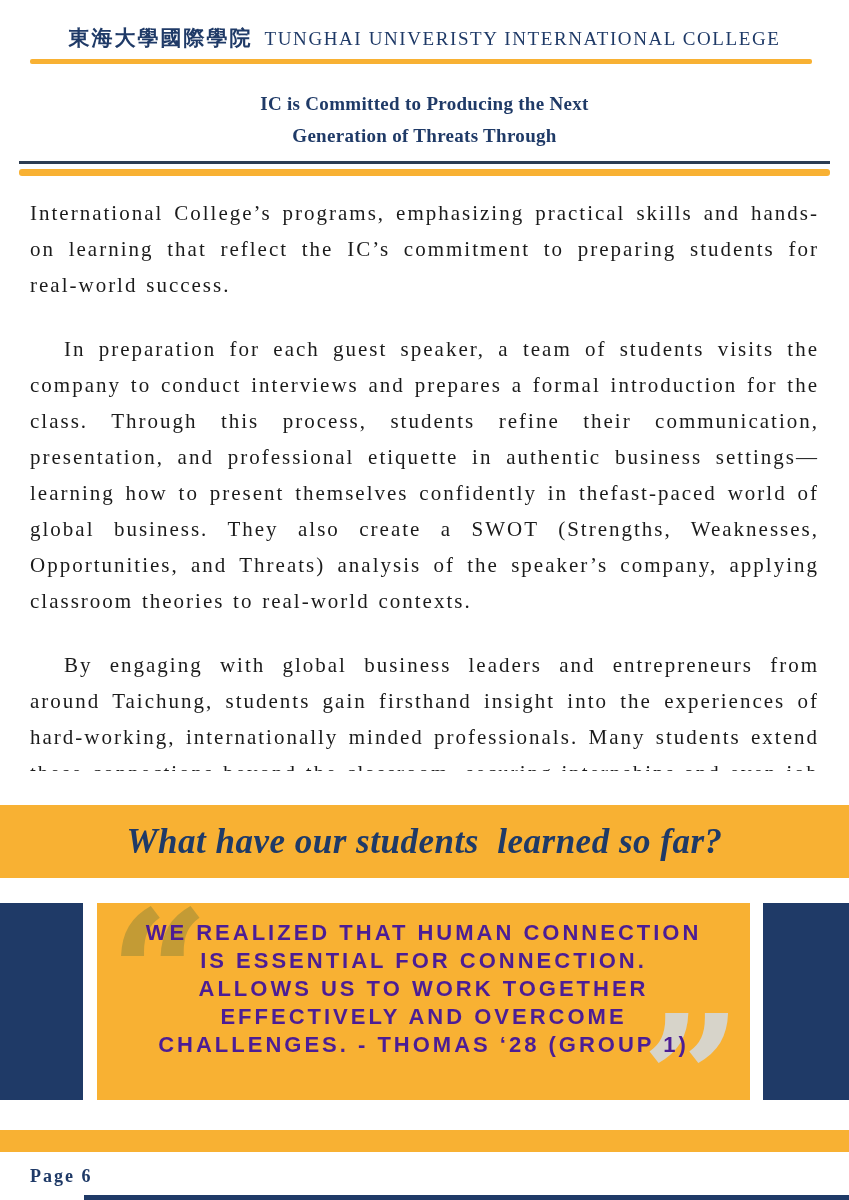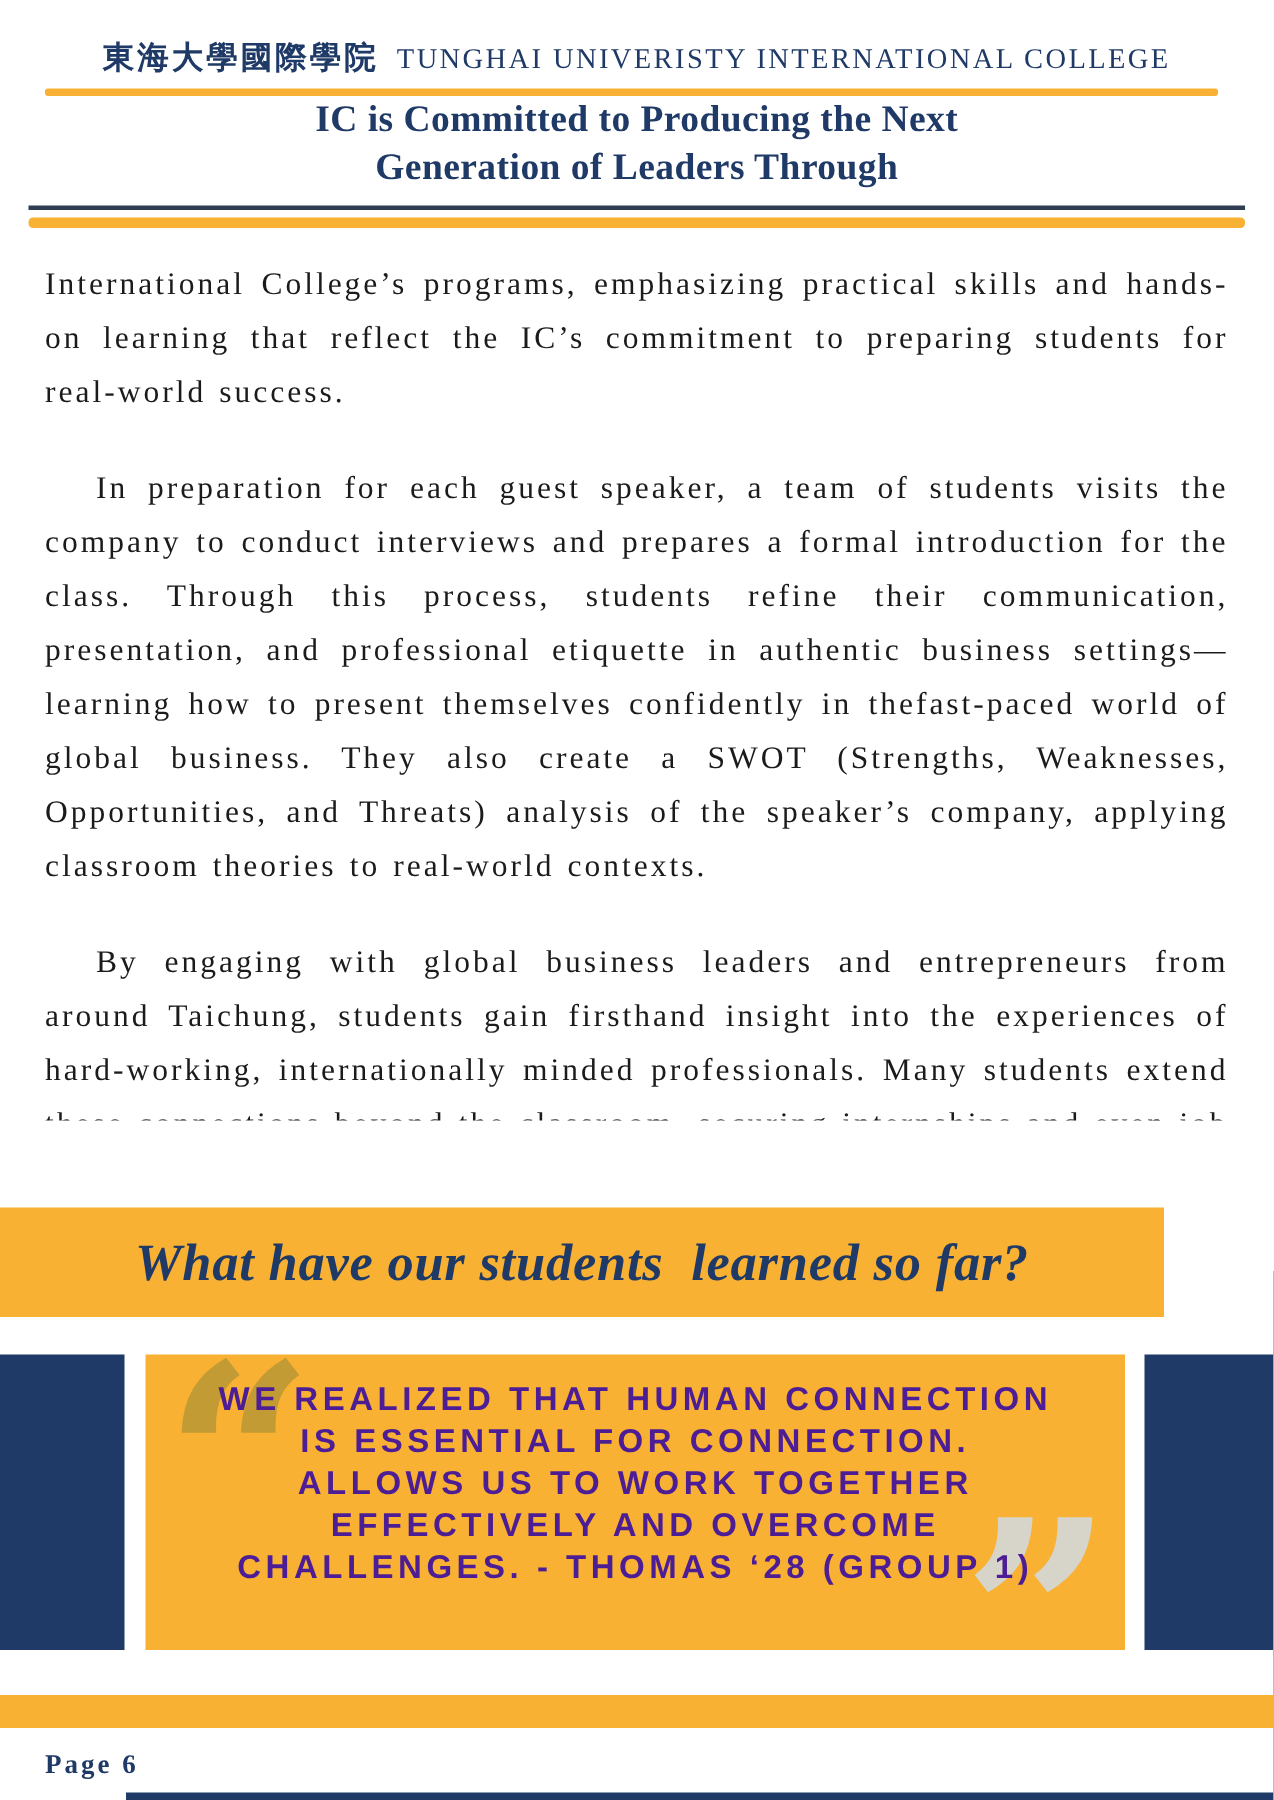--- a/index.html
+++ b/index.html
@@ -26,40 +26,40 @@
     color:var(--navy);white-space:nowrap;
   }
   .mast-cjk{font-family:"Liberation Sans",sans-serif;font-weight:bold;font-size:21px;letter-spacing:2px;}
   .mast-eng{font-family:"Liberation Serif",serif;font-weight:normal;font-size:19px;letter-spacing:1.6px;}
   .mast-underline{
     margin:7px 0 0 30px;width:782px;height:5px;
     background:var(--gold);border-radius:2px;
   }
   
   .title{
-    text-align:center;color:var(--navy);
+    margin-top:24px;text-align:center;color:var(--navy);
     font-family:"Liberation Serif",serif;font-weight:bold;
-    font-size:25px;line-height:32px;letter-spacing:0.3px;
+    font-size:19px;line-height:32px;letter-spacing:0.3px;
   }
   .title span{display:block;}
   .rule-navy{margin:9px 19px 0;height:3px;background:#2e3d52;}
   .rule-gold{margin:5px 19px 0;height:7px;background:var(--gold);border-radius:3px;}
   
   .article{
     margin:19px 30px 0;height:576px;overflow:hidden;
     color:var(--ink);
     font-size:21px;line-height:36px;
     letter-spacing:2px;word-spacing:1.5px;
     text-align:justify;
   }
   .article p+p{margin-top:28px;}
   .article p.indent{text-indent:34px;}
   
   .banner{
-    position:absolute;left:0;top:805px;width:776px;height:73px;
+    position:absolute;left:0;top:805px;width:849px;height:73px;
     background:var(--gold);
     display:flex;align-items:center;justify-content:center;
   }
   .banner-text{
     font-family:"Liberation Serif",serif;font-style:italic;font-weight:bold;
     font-size:35px;color:var(--navy);letter-spacing:0.5px;white-space:pre-wrap;
   }
   
   .quote-section{position:absolute;left:0;top:903px;width:849px;height:197px;}
   .navy-bar{position:absolute;top:0;bottom:0;background:var(--navy);}
@@ -98,21 +98,21 @@
   <header class="masthead">
     <div class="mast-row">
       <span class="mast-cjk">東海大學國際學院</span>
       <span class="mast-eng">TUNGHAI UNIVERISTY INTERNATIONAL COLLEGE</span>
     </div>
     <div class="mast-underline"></div>
   </header>
 
   <h1 class="title">
     <span>IC is Committed to Producing the Next</span>
-    <span>Generation of Leaders Through</span>
+    <span>Generation of Threats Through</span>
   </h1>
 
   <div class="rule-navy"></div>
   <div class="rule-gold"></div>
 
   <main class="article">
     <p>International College’s programs, emphasizing practical skills and hands-on learning that reflect the IC’s commitment to preparing students for real-world success.</p>
     <p class="indent">In preparation for each guest speaker, a team of students visits the company to conduct interviews and prepares a formal introduction for the class. Through this process, students refine their communication, presentation, and professional etiquette in authentic business settings—learning how to present themselves confidently in thefast-paced world of global business. They also create a SWOT (Strengths, Weaknesses, Opportunities, and Threats) analysis of the speaker’s company, applying classroom theories to real-world contexts.</p>
     <p class="indent">By engaging with global business leaders and entrepreneurs from around Taichung, students gain firsthand insight into the experiences of hard-working, internationally minded professionals. Many students extend these connections beyond the classroom, securing internships and even job offers after graduation. The leadership skills and confidence they build in this seminar go on to serve them well in their future careers.</p>
   </main>

